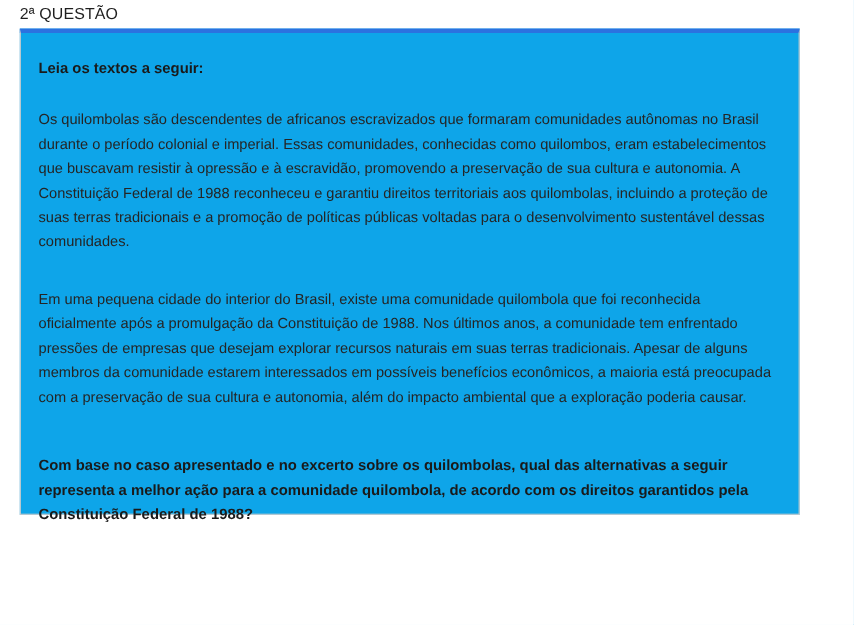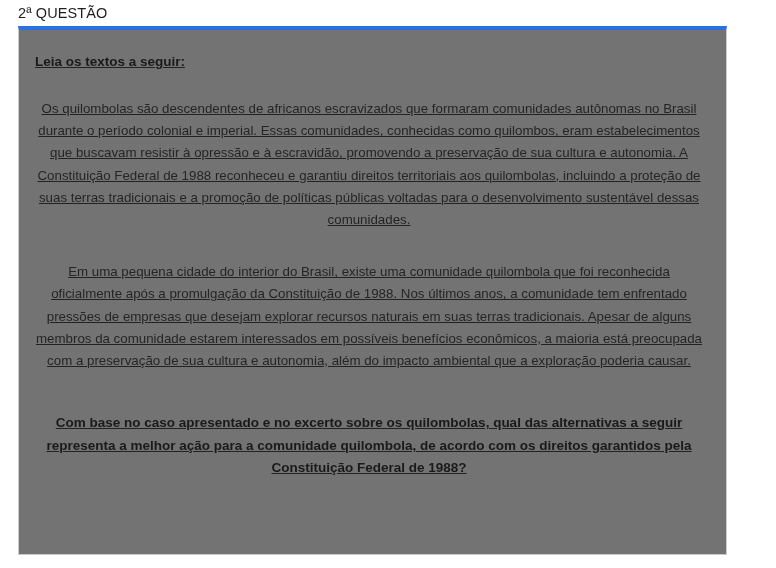--- a/index.html
+++ b/index.html
@@ -36,26 +36,25 @@
     letter-spacing: 0.1px;
     white-space: nowrap;
   }
 
   
   .question-card {
     position: absolute;
     left: 18px;
     top: 26px;
     width: 709px;
-    height: 529px;
+    height: 442px;
     box-sizing: border-box;
-    background: #737373;
+    background: #0ea5e9;
     border: 1px solid #cccccc;
     border-top: 4px solid #2b72e0;
-    text-decoration: underline;
   }
 
   .card-inner {
     padding: 22px 18px 10px 16px;
   }
 
   .lead-label {
     font-size: 13.5px;
     font-weight: bold;
     color: #1a1a1a;
@@ -71,34 +70,33 @@
     margin: 0 0 14px 0;
   }
 
   .body-par {
     font-size: 13.3px;
     font-weight: 400;
     color: #252525;
     line-height: 22.2px;
     margin: 0;
     width: 668px;
-    text-align: center;
+    text-align: left;
   }
 
   .spacer-lg { height: 30px; }
   .spacer-xl { height: 40px; }
 
   .question-prompt {
     font-size: 13.5px;
     font-weight: bold;
     color: #1a1a1a;
     line-height: 22.4px;
     margin: 0;
     width: 668px;
-    text-align: center;
   }
 </style>
 </head>
 <body>
 
 <div class="page">
 
   <div class="question-header">2ª QUESTÃO</div>
 
   <div class="question-card">

